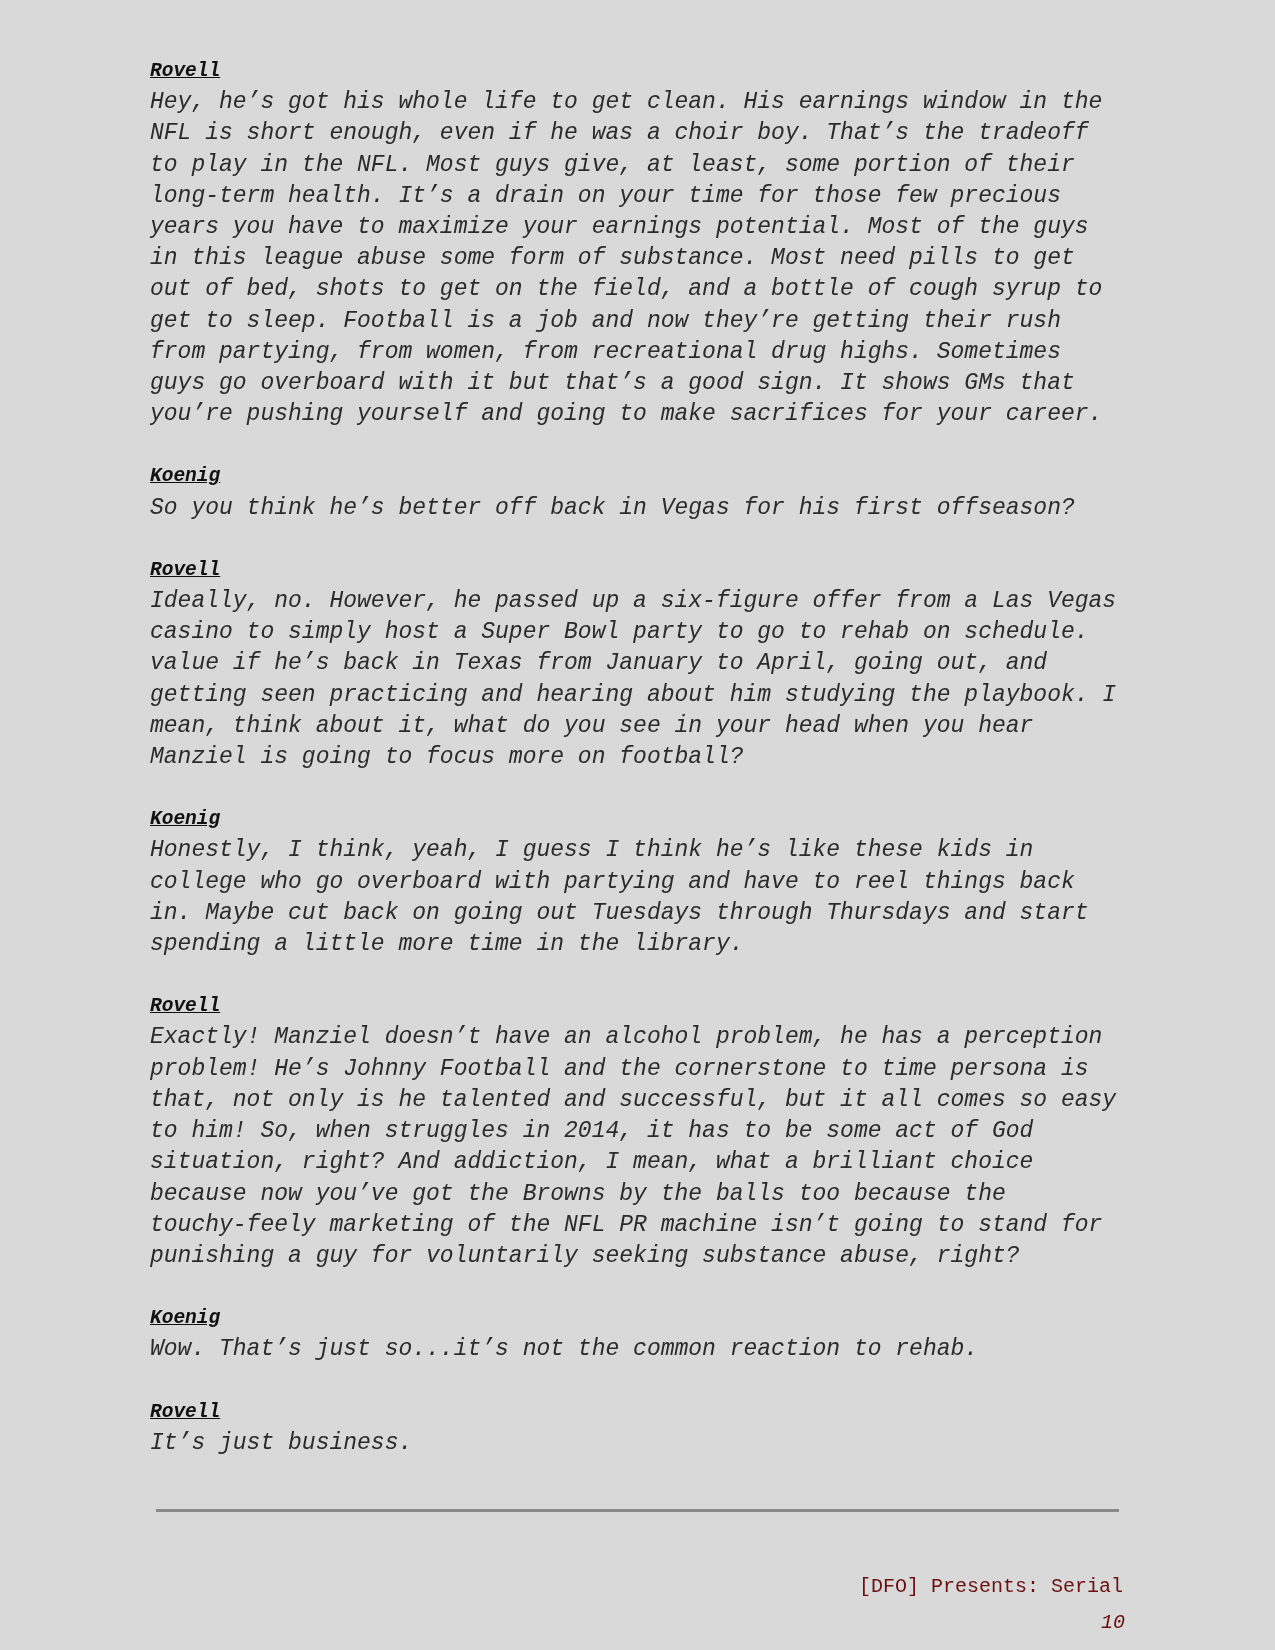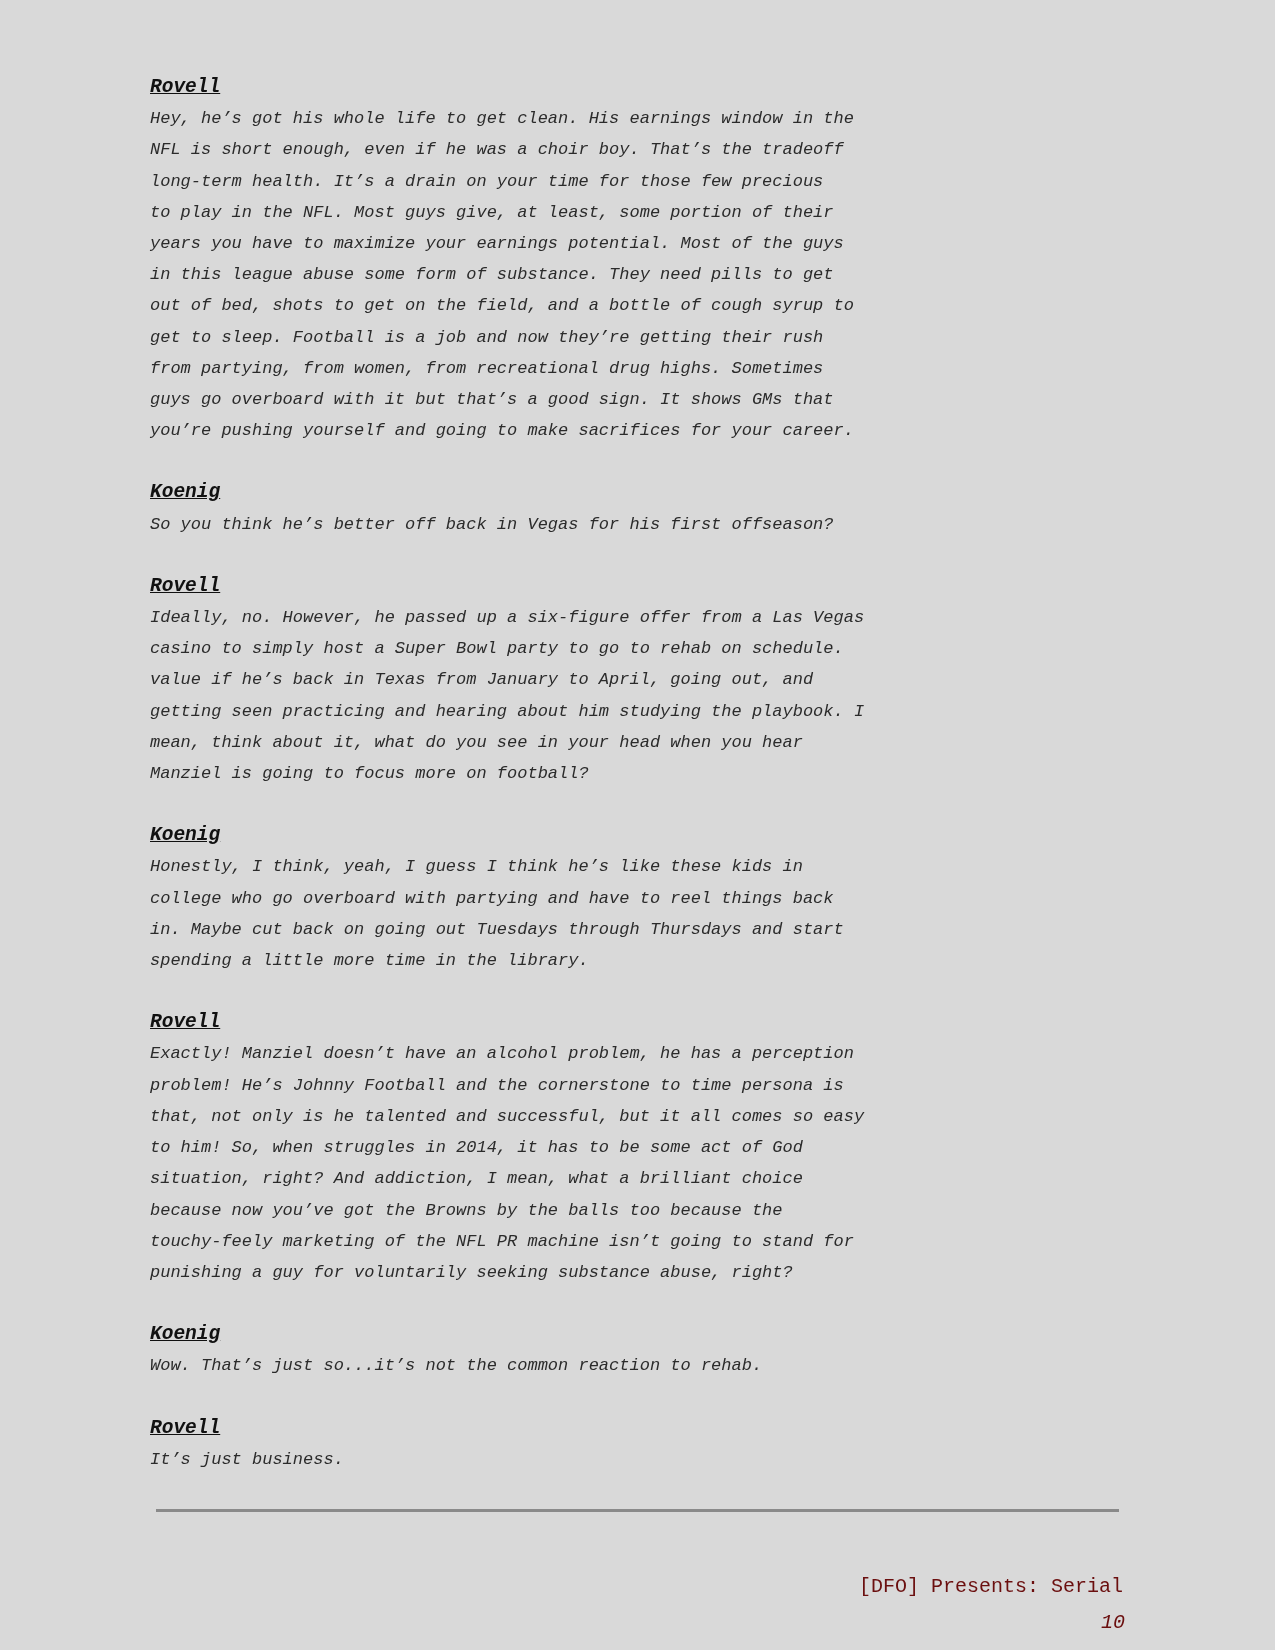--- a/index.html
+++ b/index.html
@@ -15,34 +15,34 @@
       font-family: "Liberation Mono", "DejaVu Sans Mono", monospace;
       color: #2a2a2a;
     }
     .page {
       position: absolute;
       left: 150px;
       top: 56px;
       width: 1000px;
     }
     .block {
-      margin: 16px 0 31px 0;
+      margin: 0 0 31px 0;
     }
     .speaker {
       font-weight: bold;
       font-style: italic;
       text-decoration: underline;
       font-size: 19.5px;
       line-height: 31.2px;
       color: #111;
       display: block;
     }
     .line {
       font-style: italic;
-      font-size: 17px;
+      font-size: 23px;
       line-height: 31.2px;
       white-space: pre;
       display: block;
       color: #2b2b2b;
     }
     .rule {
       position: absolute;
       left: 156px;
       top: 1509px;
       width: 963px;
@@ -68,24 +68,24 @@
   </style>
 </head>
 <body>
 
 <div class="page">
 
   <div class="block">
     <span class="speaker">Rovell</span>
     <span class="line">Hey, he’s got his whole life to get clean. His earnings window in the</span>
     <span class="line">NFL is short enough, even if he was a choir boy. That’s the tradeoff</span>
+    <span class="line">to play in the NFL. Most guys give, at least, some portion of their</span>
     <span class="line">long-term health. It’s a drain on your time for those few precious</span>
-    <span class="line">to play in the NFL. Most guys give, at least, some portion of their</span>
     <span class="line">years you have to maximize your earnings potential. Most of the guys</span>
-    <span class="line">in this league abuse some form of substance. They need pills to get</span>
+    <span class="line">in this league abuse some form of substance. Most need pills to get</span>
     <span class="line">out of bed, shots to get on the field, and a bottle of cough syrup to</span>
     <span class="line">get to sleep. Football is a job and now they’re getting their rush</span>
     <span class="line">from partying, from women, from recreational drug highs. Sometimes</span>
     <span class="line">guys go overboard with it but that’s a good sign. It shows GMs that</span>
     <span class="line">you’re pushing yourself and going to make sacrifices for your career.</span>
   </div>
 
   <div class="block">
     <span class="speaker">Koenig</span>
     <span class="line">So you think he’s better off back in Vegas for his first offseason?</span>

